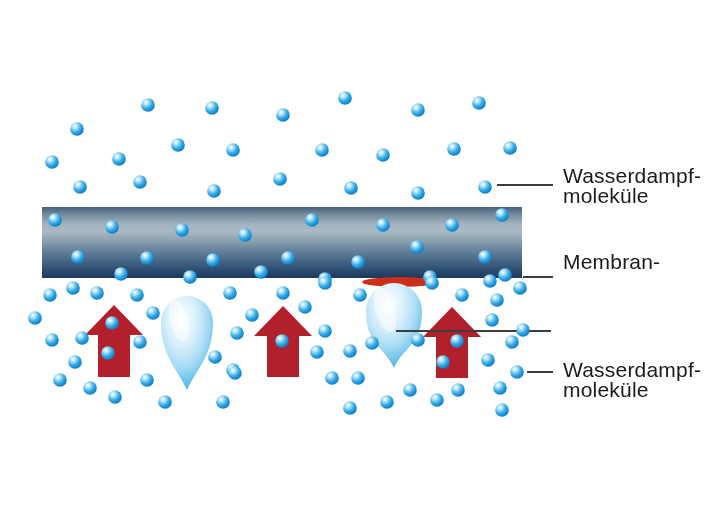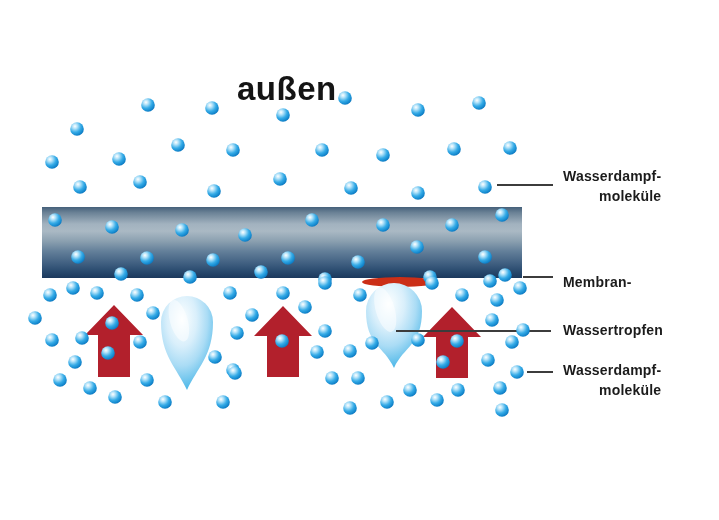--- a/index.html
+++ b/index.html
@@ -6,22 +6,22 @@
   .stage{
     position:relative;width:719px;height:520px;background:#ffffff;overflow:hidden;
     font-family:"Liberation Sans",sans-serif;
   }
   #scene{position:absolute;left:0;top:0;}
   .big-label{
     position:absolute;font-size:33px;font-weight:600;color:#141414;letter-spacing:.5px;
     white-space:nowrap;line-height:1;
   }
   .ann{
-    position:absolute;font-size:14px;font-weight:700;color:#1b1b1b;line-height:20px;
-    white-space:nowrap;letter-spacing:.2px;text-align:right;
+    position:absolute;font-size:21px;font-weight:400;color:#1b1b1b;line-height:20px;
+    white-space:nowrap;letter-spacing:.2px;
   }
 </style>
 </head>
 <body>
 
 <div class="stage">
 
   <svg id="scene" width="719" height="520" viewBox="0 0 719 520">
       <defs>
         <linearGradient id="memGrad" x1="0" y1="0" x2="0" y2="1">
@@ -163,34 +163,30 @@
       <circle cx="358" cy="378" r="6.8" fill="url(#dotGrad)"></circle>
       <circle cx="387" cy="402" r="6.8" fill="url(#dotGrad)"></circle>
       <circle cx="350" cy="408" r="6.8" fill="url(#dotGrad)"></circle>
       <circle cx="410" cy="390" r="6.8" fill="url(#dotGrad)"></circle>
       <circle cx="437" cy="400" r="6.8" fill="url(#dotGrad)"></circle>
       <circle cx="458" cy="390" r="6.8" fill="url(#dotGrad)"></circle>
       <circle cx="500" cy="388" r="6.8" fill="url(#dotGrad)"></circle>
       <circle cx="502" cy="410" r="6.8" fill="url(#dotGrad)"></circle>
     </svg>
 
-  <div class="big-label" style="left:237px;top:72px">außen</div>
 
 
   <div class="ann" style="left:563px;top:166px">
     <div>Wasserdampf-</div>
     <div>moleküle</div>
   </div>
 
-  <div class="ann" style="left:563px;top:272px">
+  <div class="ann" style="left:563px;top:252px">
     <div>Membran-</div>
   </div>
 
-  <div class="ann" style="left:563px;top:320px">
-    <div>Wassertropfen</div>
-  </div>
 
   <div class="ann" style="left:563px;top:360px">
     <div>Wasserdampf-</div>
     <div>moleküle</div>
   </div>
 
 </div>
 
 </body></html>

